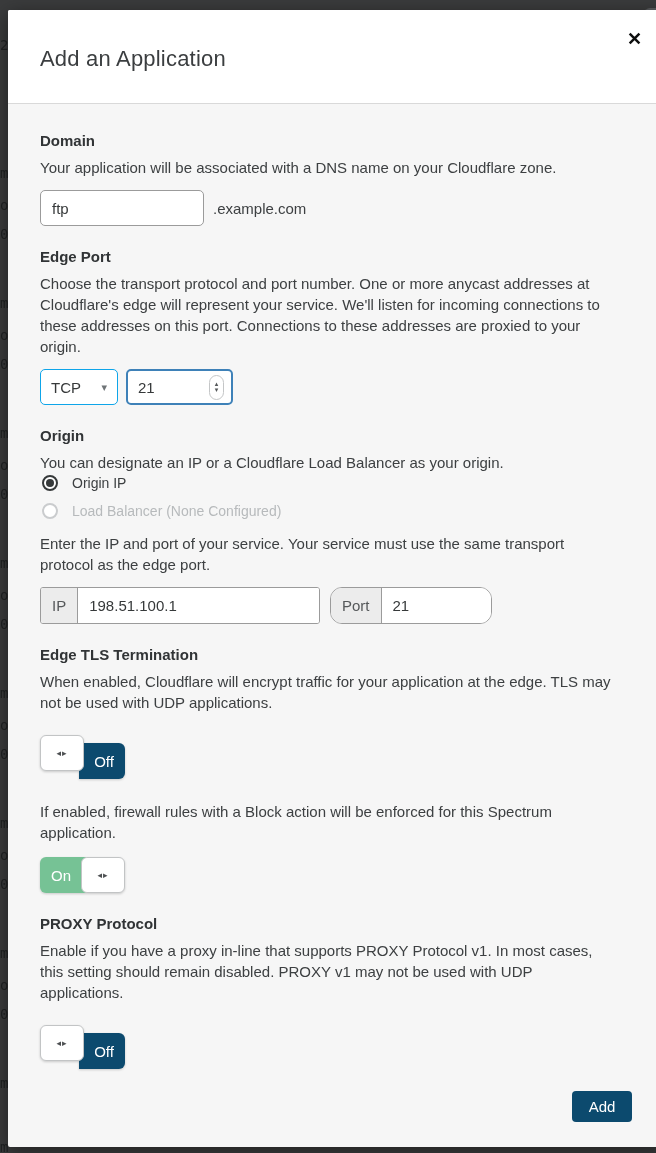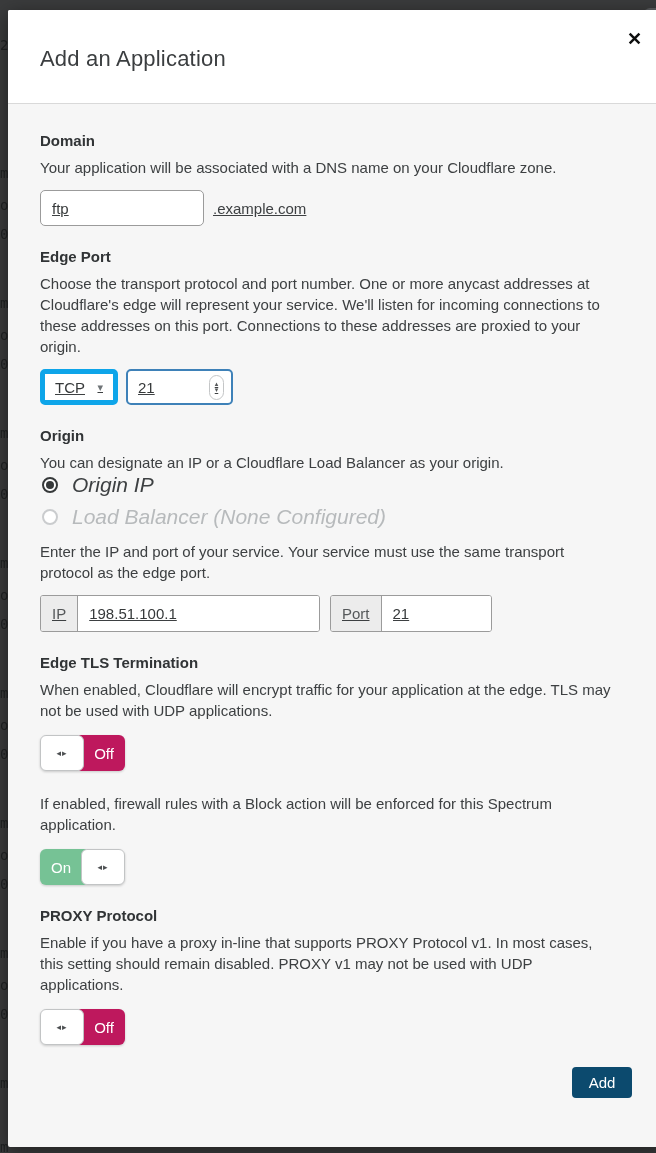--- a/index.html
+++ b/index.html
@@ -37,30 +37,30 @@
   .modal-title { font-size:22px; font-weight:400; color:#3b3e40; letter-spacing:.2px; }
   .close-btn {
     position:absolute; top:20px; right:22px; border:none; background:none;
     font-size:18px; font-weight:700; color:#0c0d0d; cursor:pointer; line-height:1;
   }
   .modal-body { padding:28px 32px 30px 32px; height:1042px; overflow:hidden; }
   section { margin-bottom:22px; }
   .field-label { font-size:15px; font-weight:700; color:#313436; margin-bottom:8px; }
   .desc { font-size:15px; line-height:21px; color:#3d4042; margin-bottom:12px; max-width:578px; }
   
-  .row { display:flex; align-items:center;text-decoration:underline; }
+  .row { display:flex; align-items:center; }
   .text-input {
     height:36px; border:1px solid #9b9b9b; border-radius:5px; background:#fff;
     font-family:"Liberation Sans", sans-serif; font-size:15px; color:#36393a;
     padding:0 11px; outline:none;
   }
   .domain-input { width:164px; }
   .suffix { font-size:15px; color:#3d4042; margin-left:9px; }
   .select {
-    width:78px; height:36px; border:5px solid #0ea5e9; border-radius:5px;
+    width:78px; height:36px; border:1px solid #0ea5e9; border-radius:5px;
     background:#fff; display:flex; align-items:center; justify-content:space-between;
     padding:0 10px; font-size:15px; color:#36393a; cursor:pointer;
   }
   .select .chev { font-size:11px; color:#6f7477; }
   .number-box {
     width:107px; height:36px; border:2px solid #3e81b8; border-radius:5px;
     background:#fff; display:flex; align-items:center; justify-content:space-between;
     padding:0 7px 0 10px; margin-left:8px;
   }
   .number-box input {
@@ -74,47 +74,47 @@
   }
   
   .radio-row { display:flex; align-items:center; margin-bottom:8px; min-height:20px; }
   .radio {
     width:16px; height:16px; border-radius:50%; border:2px solid #36393a;
     display:inline-flex; align-items:center; justify-content:center; background:#fff;
     flex:0 0 16px; margin-left:2px;
   }
   .radio.checked::after { content:""; width:8px; height:8px; border-radius:50%; background:#36393a; }
   .radio.disabled { border:2px solid #caccce; }
-  .radio-label { font-size:21px; color:#3d4042; margin-left:14px;font-style:italic; }
+  .radio-label { font-size:14px; color:#3d4042; margin-left:14px; }
   .radio-label.disabled { color:#b7babc; }
   .origin-ip-desc { margin-top:12px; }
   
   .input-group {
     display:inline-flex; height:37px; border:1px solid #9b9b9b; border-radius:3px;
     background:#fff; overflow:hidden; align-items:stretch;
   }
   .input-group .addon {
     background:#ececec; border-right:1px solid #9b9b9b; padding:0 11px;
     display:flex; align-items:center; font-size:15px; color:#55585a;
   }
   .input-group input {
     border:none; outline:none; font-family:"Liberation Sans", sans-serif;
     font-size:15px; color:#36393a; padding:0 11px;
   }
   .group-ip { width:280px; }
   .group-ip input { flex:1; min-width:0; }
-  .group-port { width:162px; margin-left:10px; }
+  .group-port { width:162px; margin-left:10px;border-radius:12px; }
   .group-port input { width:116px; }
   
   .toggle { display:inline-flex; align-items:center; cursor:pointer; filter:drop-shadow(0 1px 1px rgba(0,0,0,.18)); }
   .toggle .state {
     width:46px; height:36px; display:flex; align-items:center; justify-content:center;
     color:#fff; font-size:15px;
   }
-  .toggle.off .state { background:#be185d; border-radius:0 6px 6px 0; padding-left:4px; }
+  .toggle.off .state { background:#0c4a6e; border-radius:0 6px 6px 0; padding-left:4px;margin-top:16px; }
   .toggle.on  .state { background:#76c295; border-radius:6px 0 0 6px; padding-right:4px; }
   .toggle .handle {
     width:44px; height:36px; background:#fff; border:1px solid #c2c4c5; border-radius:6px;
     display:flex; align-items:center; justify-content:center; z-index:1;
   }
   .toggle.off .handle { margin-right:-5px; }
   .toggle.on  .handle { margin-left:-5px; }
   .toggle .arrows { font-size:9px; letter-spacing:1px; color:#4c4f51; }
   
   .footer-row { display:flex; justify-content:flex-end; margin-top:12px; }

